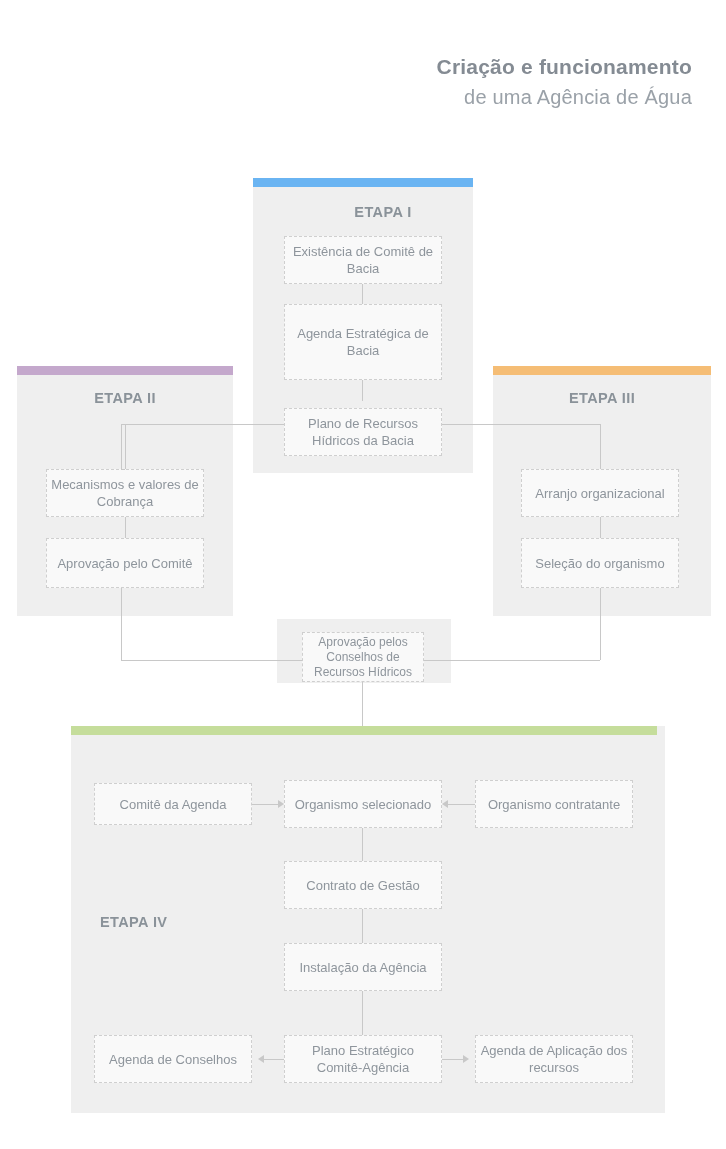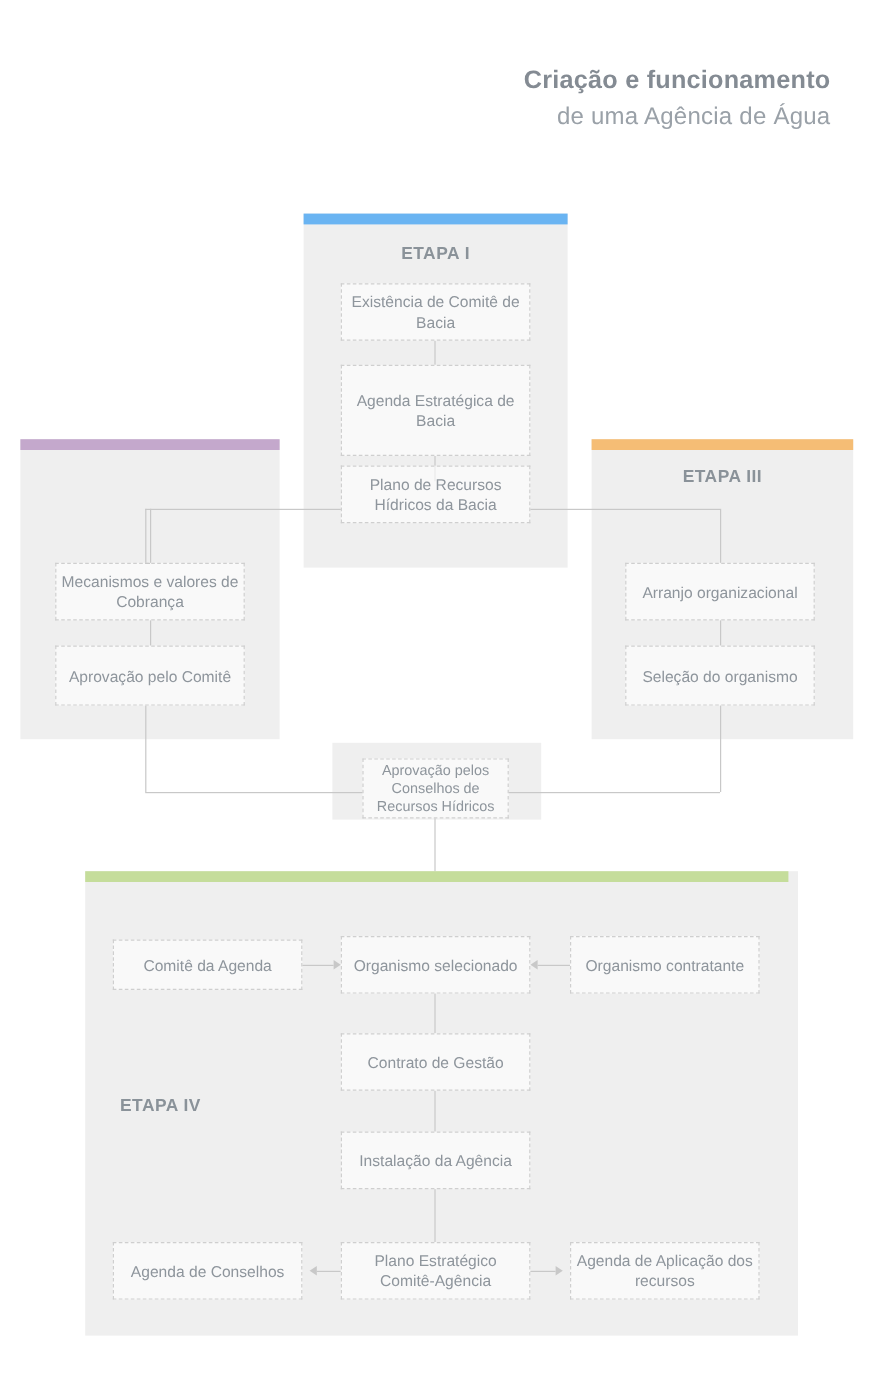--- a/index.html
+++ b/index.html
@@ -42,32 +42,33 @@
 
 <div id="stage">
 
   <div class="title-wrap">
     <div class="title-line1">Criação e funcionamento</div>
     <div class="title-line2">de uma Agência de Água</div>
   </div>
 
   <div class="panel" style="left:253px;top:178px;width:220px;height:295px;"></div>
   <div class="bar" style="left:253px;top:178px;width:220px;background:#6ab4f2;"></div>
-  <div class="etapa-label" style="left:253px;top:204px;width:220px;">ETAPA I</div>
+  <div class="etapa-label" style="left:253px;top:204px;width:220px;padding-left:20px;">ETAPA I</div>
 
   <div class="box" style="left:284px;top:236px;width:158px;height:48px;">Existência de Comitê de Bacia</div>
   <div class="ln lnv" style="left:362px;top:284px;height:20px;"></div>
 
   <div class="box" style="left:284px;top:304px;width:158px;height:76px;">Agenda Estratégica de Bacia</div>
   <div class="ln lnv" style="left:362px;top:380px;height:21px;"></div>
 
-  <div class="box" style="left:284px;top:388px;width:158px;height:48px;">Plano de Recursos Hídricos da Bacia</div>
+  <div class="box" style="left:284px;top:408px;width:158px;height:48px;">Plano de Recursos Hídricos da Bacia</div>
 
   <div class="panel" style="left:17px;top:366px;width:216px;height:250px;"></div>
   <div class="bar" style="left:17px;top:366px;width:216px;background:#c4a8cc;"></div>
+  <div class="etapa-label" style="left:17px;top:390px;width:216px;">ETAPA II</div>
 
   <div class="box" style="left:46px;top:469px;width:158px;height:48px;">Mecanismos e valores de Cobrança</div>
   <div class="ln lnv" style="left:125px;top:517px;height:21px;"></div>
   <div class="box" style="left:46px;top:538px;width:158px;height:50px;">Aprovação pelo Comitê</div>
 
   <div class="panel" style="left:493px;top:366px;width:218px;height:250px;"></div>
   <div class="bar" style="left:493px;top:366px;width:218px;background:#f5bd75;"></div>
   <div class="etapa-label" style="left:493px;top:390px;width:218px;">ETAPA III</div>
 
   <div class="box" style="left:521px;top:469px;width:158px;height:48px;">Arranjo organizacional</div>

